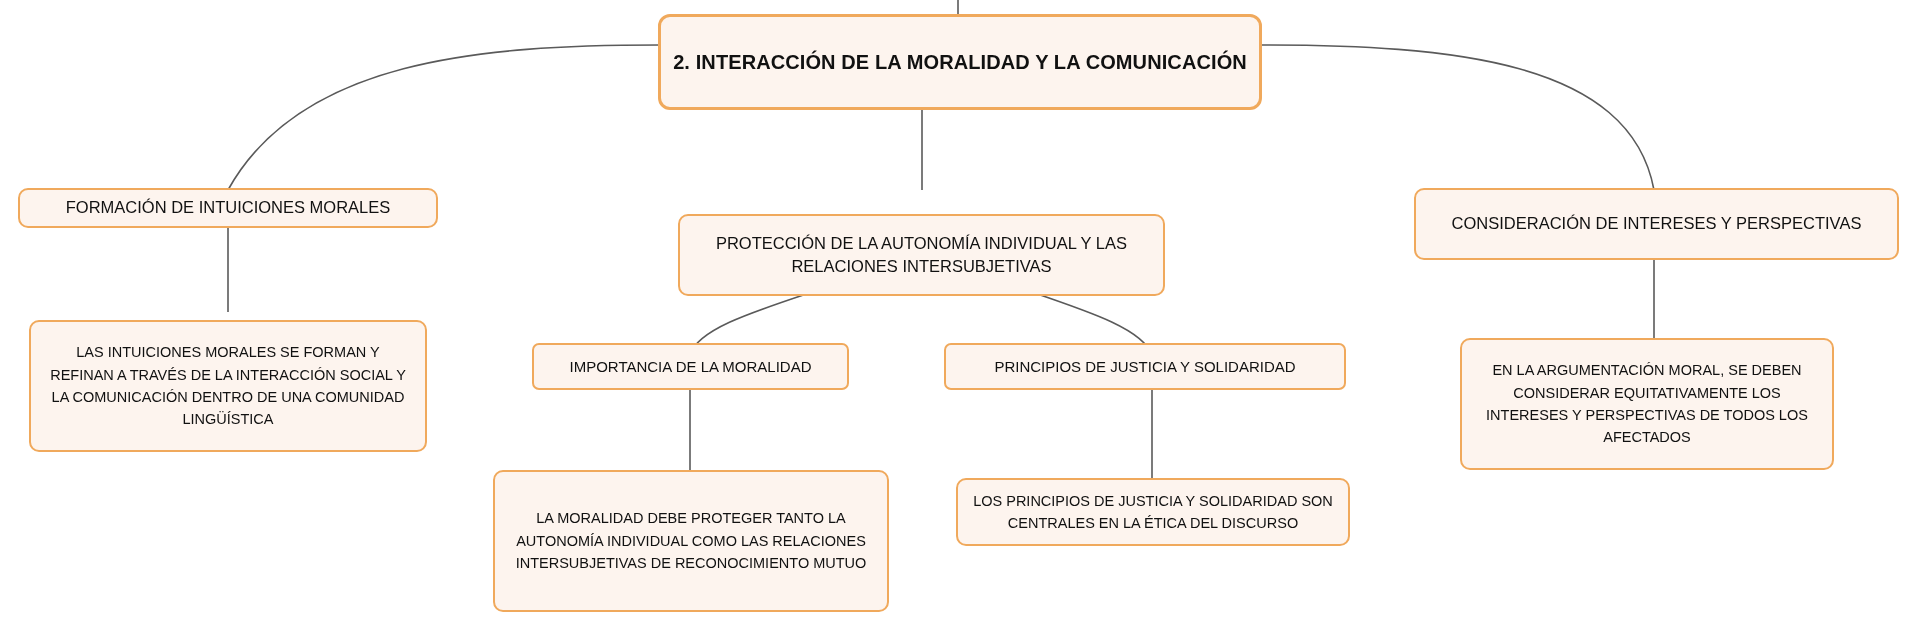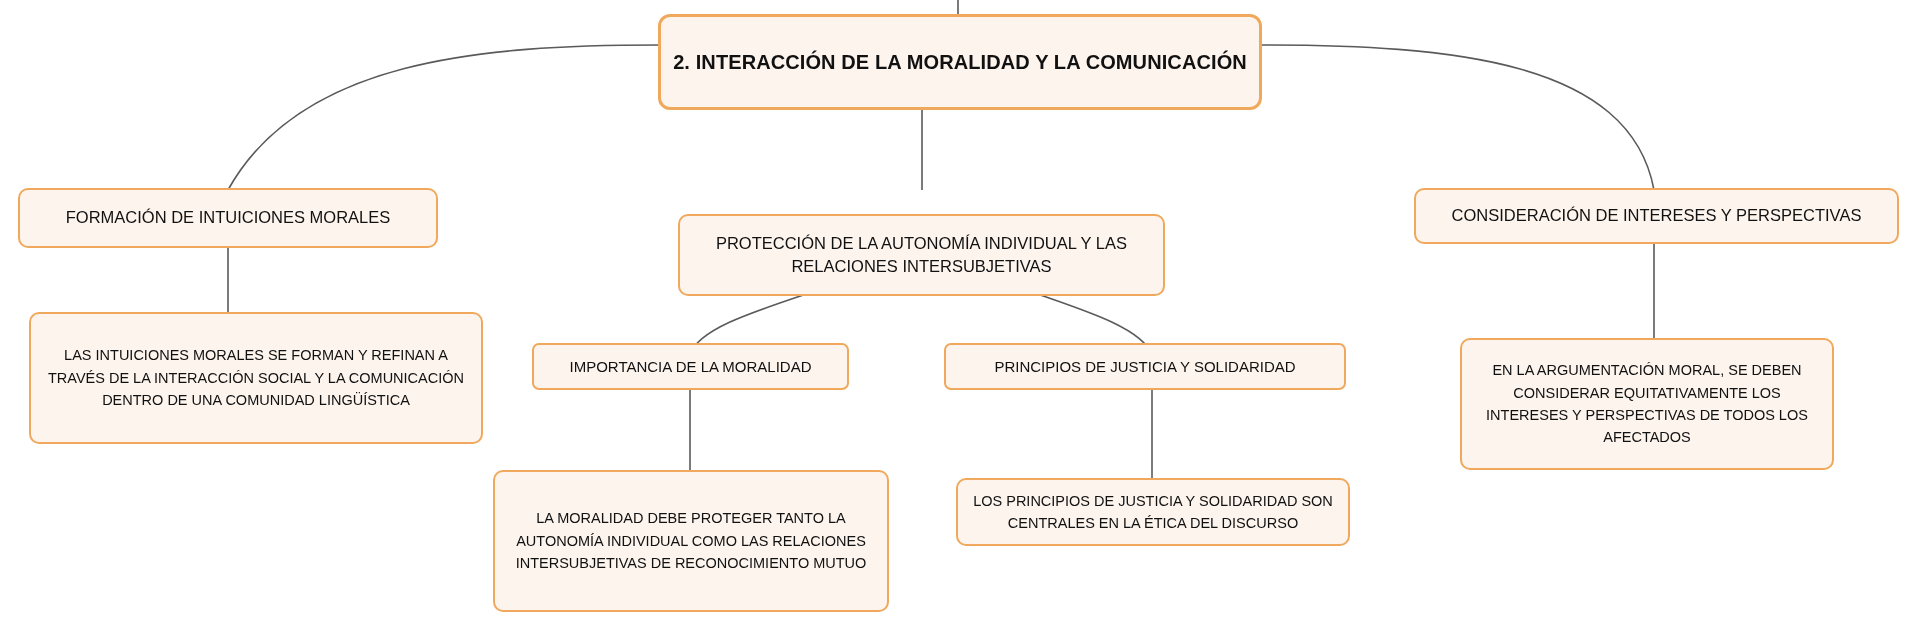--- a/index.html
+++ b/index.html
@@ -55,25 +55,25 @@
       <path d="M 690 390 L 690 470"></path>
       <path d="M 1152 390 L 1152 478"></path>
       <path d="M 1654 227 L 1654 338"></path>
     </g>
   </svg>
 
   <div class="node root" style="left:658px; top:14px; width:604px; height:96px;">
     <span>2. INTERACCIÓN DE LA MORALIDAD Y LA COMUNICACIÓN</span>
   </div>
 
-  <div class="node branch" style="left:18px; top:188px; width:420px; height:60px;">
+  <div class="node branch" style="left:18px; top:188px; width:420px; height:40px;">
     <span>FORMACIÓN DE INTUICIONES MORALES</span>
   </div>
 
-  <div class="node leaf" style="left:29px; top:312px; width:454px; height:132px;align-items:center;">
+  <div class="node leaf" style="left:29px; top:320px; width:398px; height:132px;align-items:center;">
     <span>LAS INTUICIONES MORALES SE FORMAN Y REFINAN A TRAVÉS DE LA INTERACCIÓN SOCIAL Y LA COMUNICACIÓN DENTRO DE UNA COMUNIDAD LINGÜÍSTICA</span>
   </div>
 
   <div class="node branch" style="left:678px; top:186px; width:487px; height:82px;margin-top:28px;">
     <span>PROTECCIÓN DE LA AUTONOMÍA INDIVIDUAL Y LAS RELACIONES INTERSUBJETIVAS</span>
   </div>
 
   <div class="node sub" style="left:532px; top:343px; width:317px; height:47px;">
     <span>IMPORTANCIA DE LA MORALIDAD</span>
   </div>
@@ -83,21 +83,21 @@
   </div>
 
   <div class="node sub" style="left:944px; top:343px; width:402px; height:47px;">
     <span>PRINCIPIOS DE JUSTICIA Y SOLIDARIDAD</span>
   </div>
 
   <div class="node leaf" style="left:956px; top:478px; width:394px; height:68px;">
     <span>LOS PRINCIPIOS DE JUSTICIA Y SOLIDARIDAD SON CENTRALES EN LA ÉTICA DEL DISCURSO</span>
   </div>
 
-  <div class="node branch" style="left:1414px; top:188px; width:485px; height:56px;">
+  <div class="node branch" style="left:1414px; top:188px; width:485px; height:72px;">
     <span>CONSIDERACIÓN DE INTERESES Y PERSPECTIVAS</span>
   </div>
 
   <div class="node leaf" style="left:1460px; top:338px; width:374px; height:132px;">
     <span>EN LA ARGUMENTACIÓN MORAL, SE DEBEN CONSIDERAR EQUITATIVAMENTE LOS INTERESES Y PERSPECTIVAS DE TODOS LOS AFECTADOS</span>
   </div>
 
 </div>
 
 </body></html>

